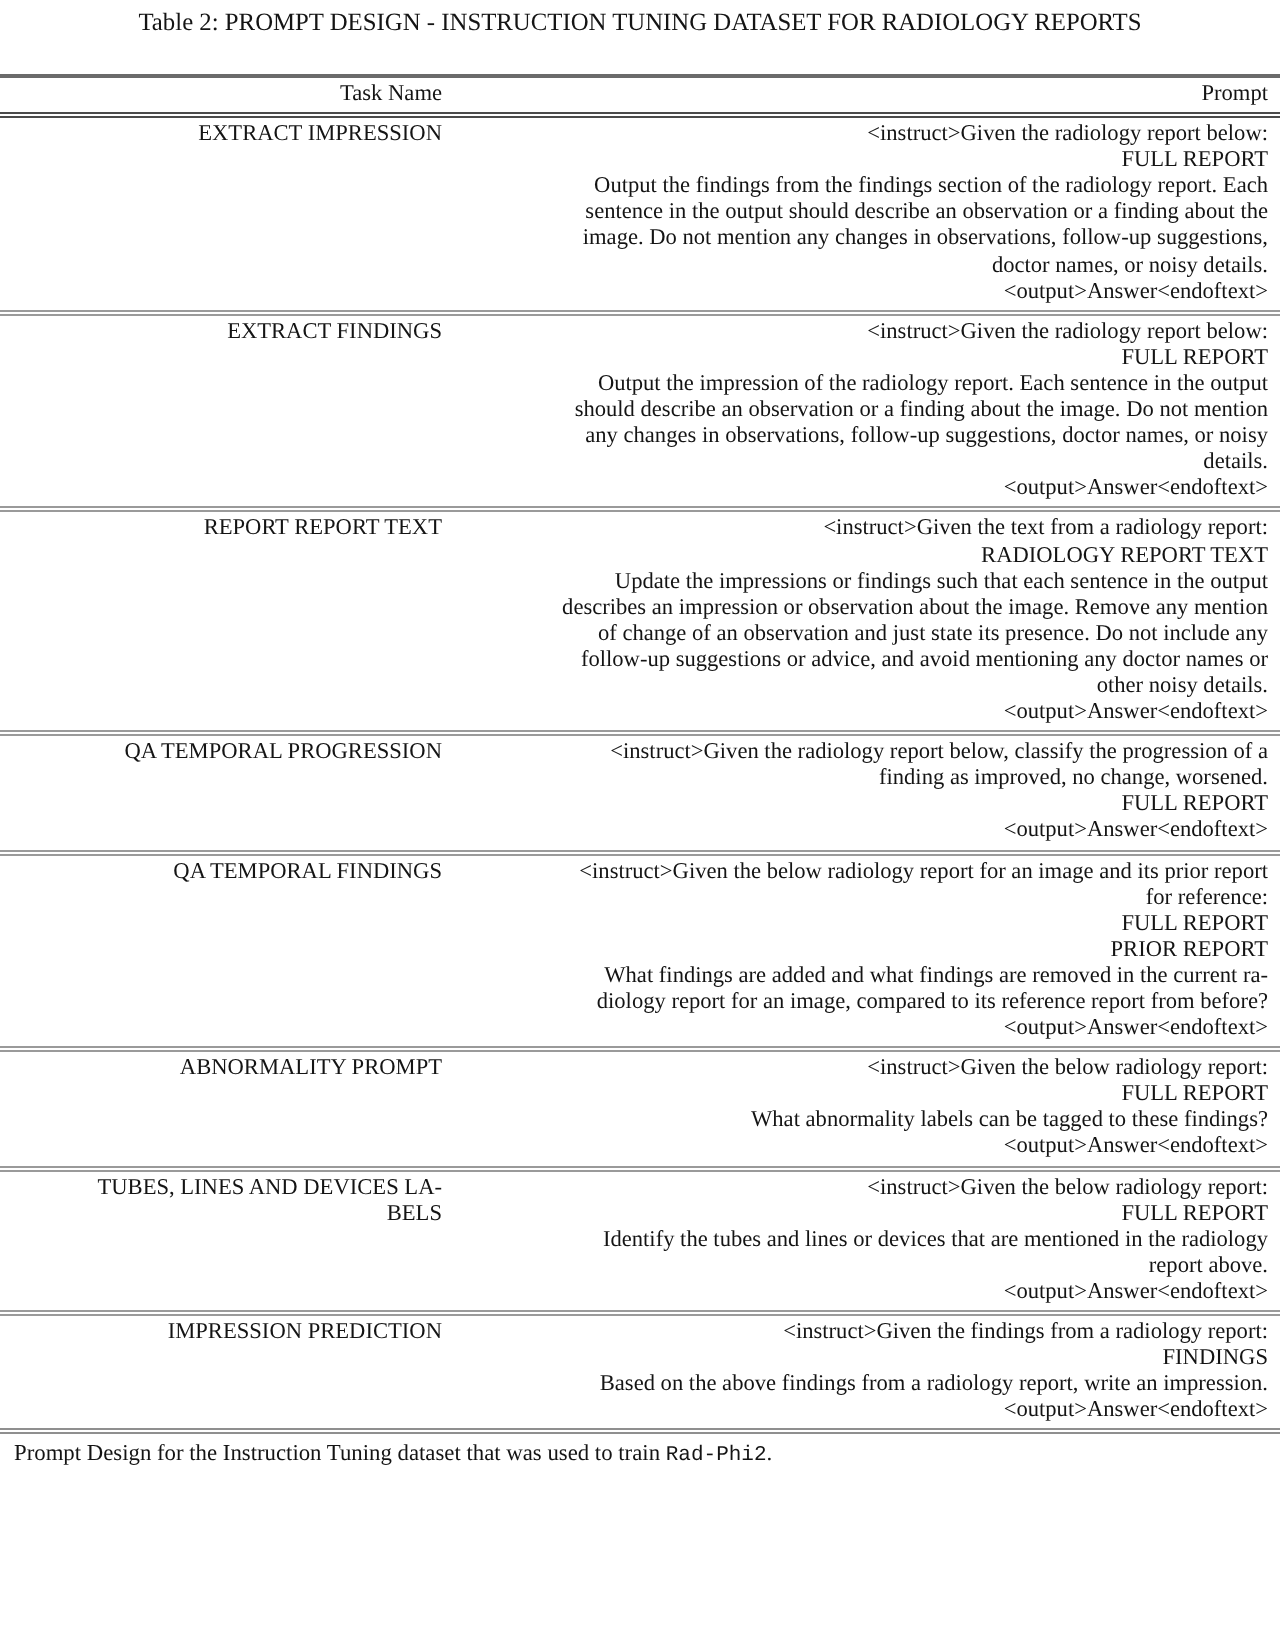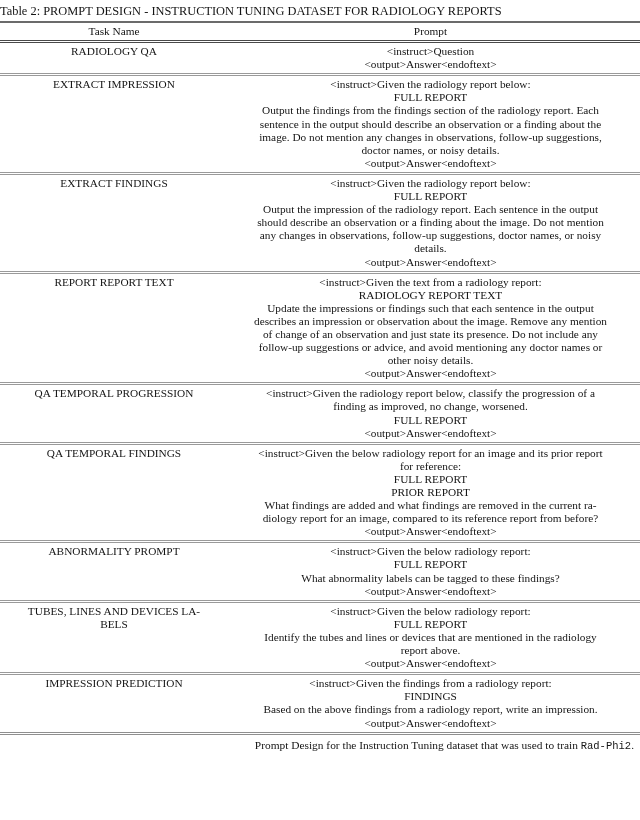--- a/index.html
+++ b/index.html
@@ -8,38 +8,39 @@
     background: #ffffff;
   }
   body {
     width: 640px;
     height: 820px;
     overflow: hidden;
     color: #141414;
     font-family: "Liberation Serif", "DejaVu Serif", serif;
   }
   .caption {
+    text-align: center;
     font-size: 12.4px;
     line-height: 14px;
     padding-top: 4px;
-    padding-bottom: 3px;
+    padding-bottom: 19px;
     white-space: nowrap;
   }
   table.prompt-table {
     border-collapse: collapse;
     table-layout: fixed;
     width: 640px;
     border-top: 2px solid #6b6b6b;
     border-bottom: 3px double #8f8f8f;
   }
   col.c-task   { width: 227px; }
   col.c-prompt { width: 413px; }
   th, td {
     vertical-align: top;
-    text-align: center;
+    text-align: right;
     font-weight: normal;
     font-size: 11.3px;
     line-height: 13.1px;
     padding: 2px 6px 2px 0;
     white-space: pre-line;
     overflow: hidden;
   }
   th.task, td.task {
     padding-left: 7px;
   }
@@ -49,21 +50,20 @@
   tbody tr td {
     border-top: 3px double #9a9a9a;
   }
   tbody tr:first-child td {
     border-top: none;
   }
   .footnote {
     font-size: 11.4px;
     line-height: 14px;
     padding: 3px 6px 0 7px;
-    text-align: right;
   }
   .mono {
     font-family: "Liberation Mono", "DejaVu Sans Mono", monospace;
     font-size: 10.5px;
   }
 </style>
 </head>
 <body>
 
 <div class="caption">Table 2: PROMPT DESIGN - INSTRUCTION TUNING DATASET FOR RADIOLOGY REPORTS</div>
@@ -73,25 +73,20 @@
     <col class="c-task">
     <col class="c-prompt">
   </colgroup>
   <thead>
     <tr>
       <th class="task">Task Name</th>
       <th class="prompt">Prompt</th>
     </tr>
   </thead>
   <tbody>
-    <tr>
-      <td class="task">RADIOLOGY QA</td>
-      <td class="prompt">&lt;instruct&gt;Question
-&lt;output&gt;Answer&lt;endoftext&gt;</td>
-    </tr>
     <tr>
       <td class="task">EXTRACT IMPRESSION</td>
       <td class="prompt">&lt;instruct&gt;Given the radiology report below:
 FULL REPORT
 Output the findings from the findings section of the radiology report. Each
 sentence in the output should describe an observation or a finding about the
 image. Do not mention any changes in observations, follow-up suggestions,
 doctor names, or noisy details.
 &lt;output&gt;Answer&lt;endoftext&gt;</td>
     </tr>

